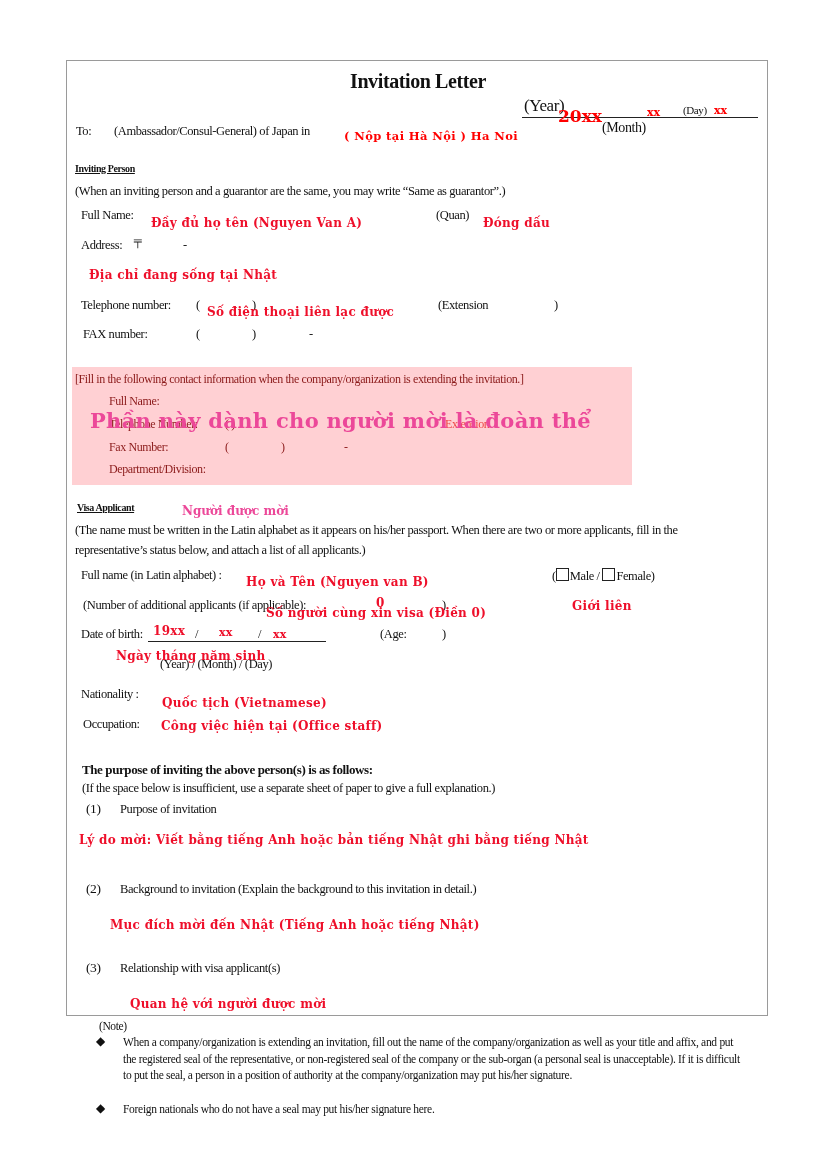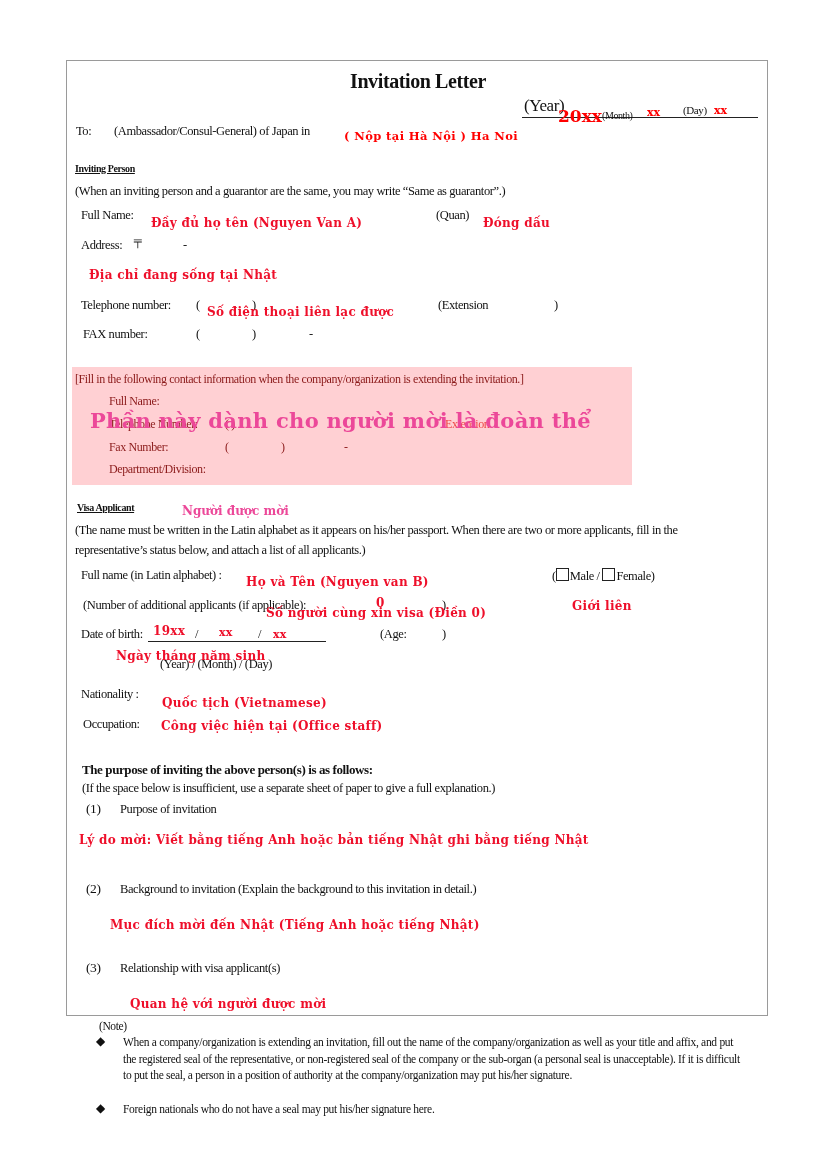--- a/index.html
+++ b/index.html
@@ -25,21 +25,21 @@
 </head>
 <body>
 
 <div class="frame"></div>
 
 <div class="abs serif title" style="left:0; width:836px; text-align:center; top:70px;">Invitation Letter</div>
 
 <div class="uline" style="left:522px; width:236px; top:117px;"></div>
 <div class="abs serif" style="left:524px; top:96px; font-size:17px;">(Year)</div>
 <div class="abs redplain" style="left:558px; top:106px; font-size:17px;">20xx</div>
-<div class="abs serif" style="left:602px; top:110px; font-size:10px;">(Month)</div>
+<div class="abs serif" style="left:602px; top:120px; font-size:14px;">(Month)</div>
 <div class="abs redplain" style="left:647px; top:106px; font-size:11px;">xx</div>
 <div class="abs serif" style="left:683px; top:104px; font-size:11px;">(Day)</div>
 <div class="abs redplain" style="left:714px; top:104px; font-size:11px;">xx</div>
 
 <div class="abs serif t12" style="left:76px; top:124px;">To:</div>
 <div class="abs serif t12" style="left:114px; top:124px;">(Ambassador/Consul-General) of Japan in</div>
 <div class="abs redplain" style="left:344px; top:129px; font-size:11.5px; letter-spacing:0.4px;">( Nộp tại Hà Nội ) Ha Noi</div>
 
 <div class="abs serif h" style="left:75px; top:163px;">Inviting Person</div>
 <div class="abs serif t12" style="left:75px; top:184px;">(When an inviting person and a guarantor are the same, you may write “Same as guarantor”.)</div>

